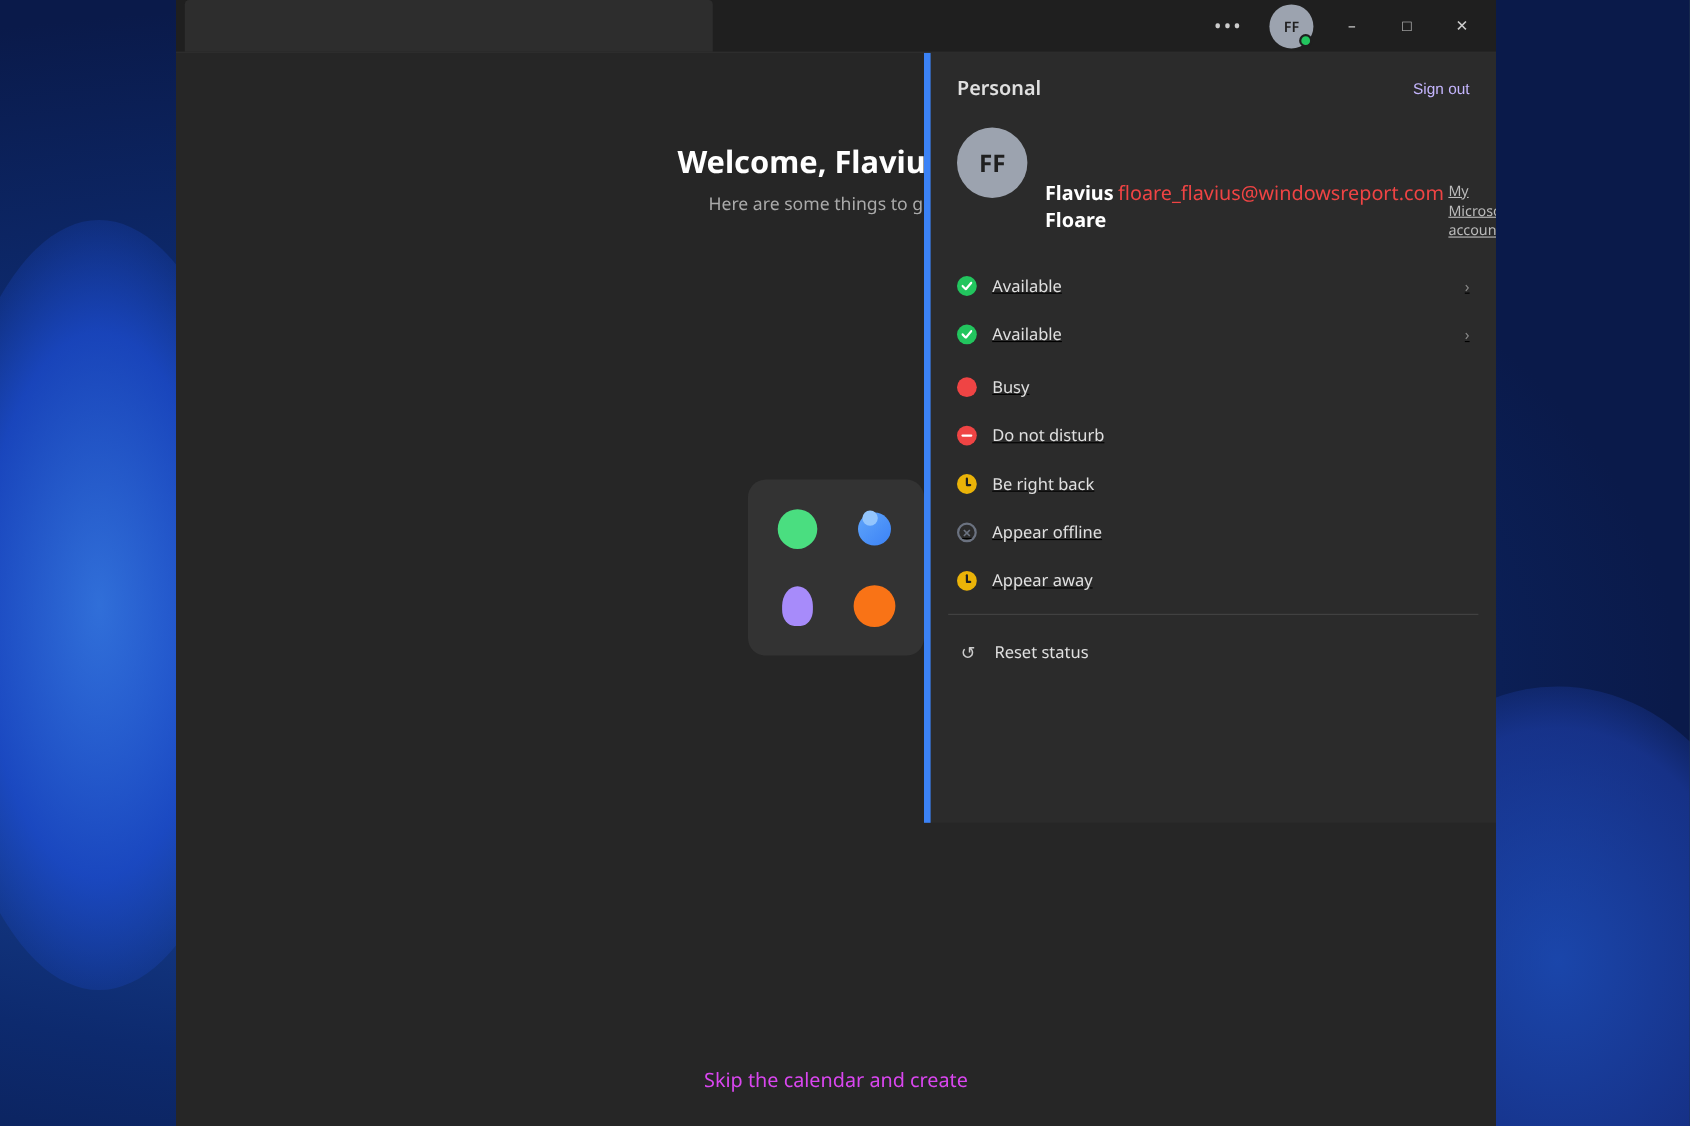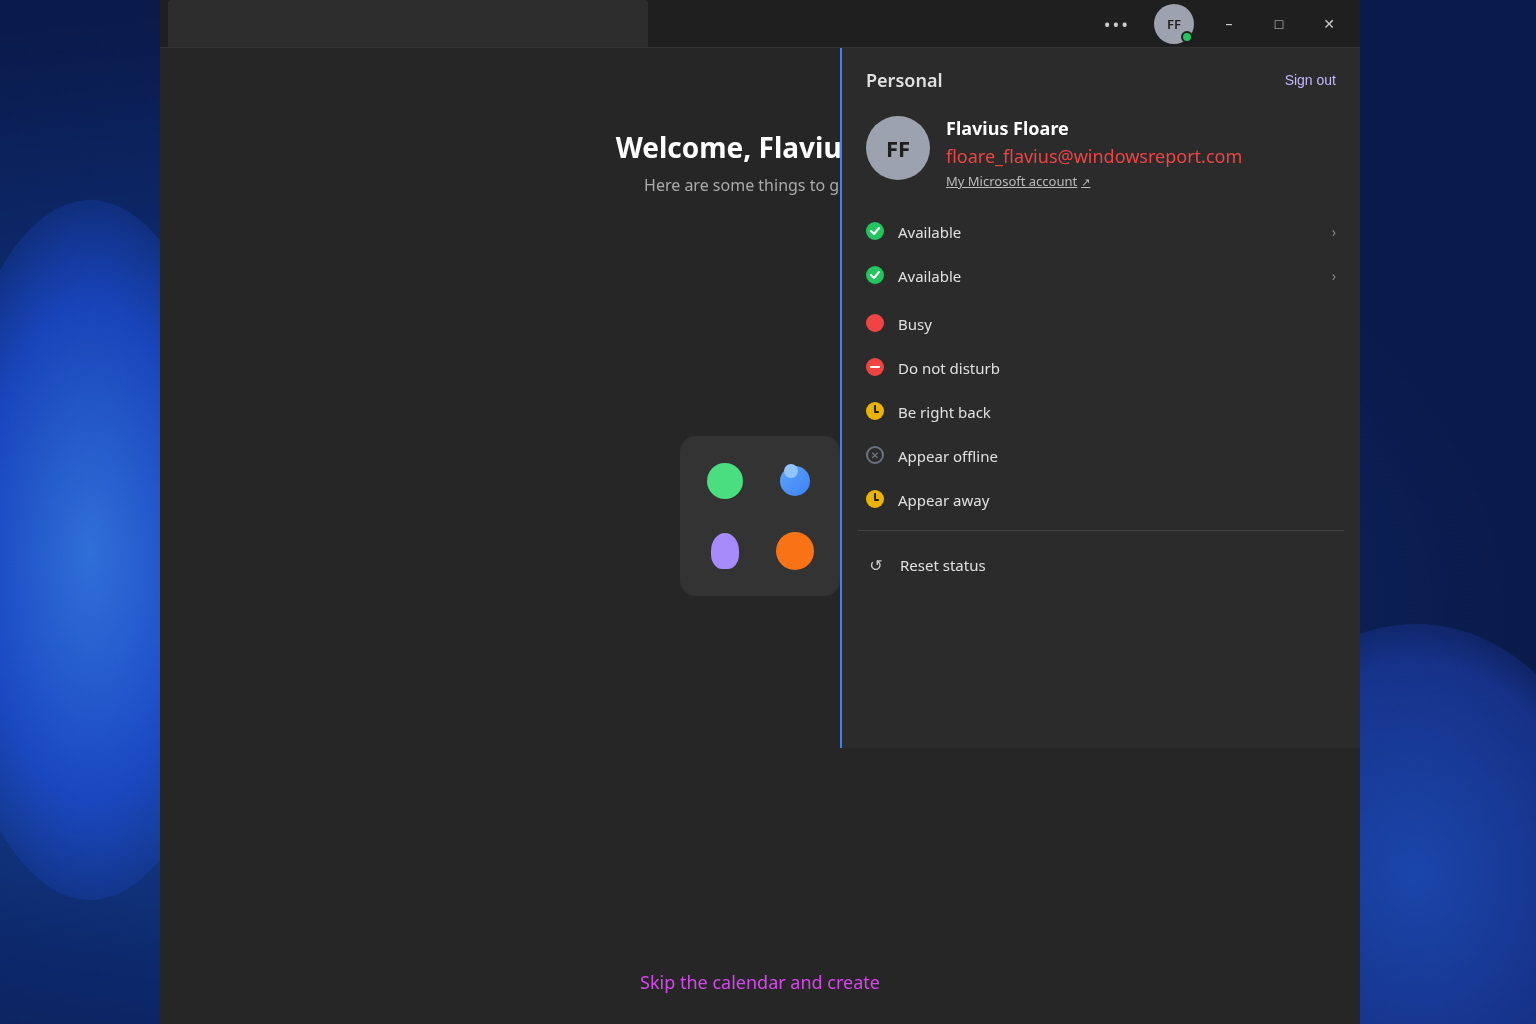--- a/index.html
+++ b/index.html
@@ -242,21 +242,21 @@
 
     
     .profile-panel {
       width: 520px;
       min-height: 700px;
       background: #2b2b2b;
       position: absolute;
       right: 0;
       top: 0;
       z-index: 20;
-      border-left: 2px solid #3b82f6;
+      border-left: 6px solid #3b82f6;
       display: flex;
       flex-direction: column;
     }
 
     .panel-header {
       display: flex;
       align-items: center;
       justify-content: space-between;
       padding: 20px 24px 16px;
     }
@@ -292,22 +292,22 @@
       align-items: center;
       justify-content: center;
       color: #1f1f1f;
       font-size: 22px;
       font-weight: 700;
       flex-shrink: 0;
     }
 
     .user-info {
       display: flex;
-      flex-direction: column;
       gap: 4px;
+      margin-top: 48px;
     }
     .user-name {
       color: #ffffff;
       font-size: 18px;
       font-weight: 700;
     }
     .user-email {
       color: #ef4444;
       font-size: 18px;
     }
@@ -324,25 +324,27 @@
       font-size: 11px;
     }
 
     
     .status-section {
       padding: 0 8px;
     }
 
     .status-item {
       display: flex;
+      align-items: center;
       padding: 12px 16px;
       cursor: pointer;
       border-radius: 4px;
       gap: 14px;
       position: relative;
+      text-decoration: underline;
     }
 
     .status-dot {
       width: 18px;
       height: 18px;
       border-radius: 50%;
       flex-shrink: 0;
       display: flex;
       align-items: center;
       justify-content: center;

